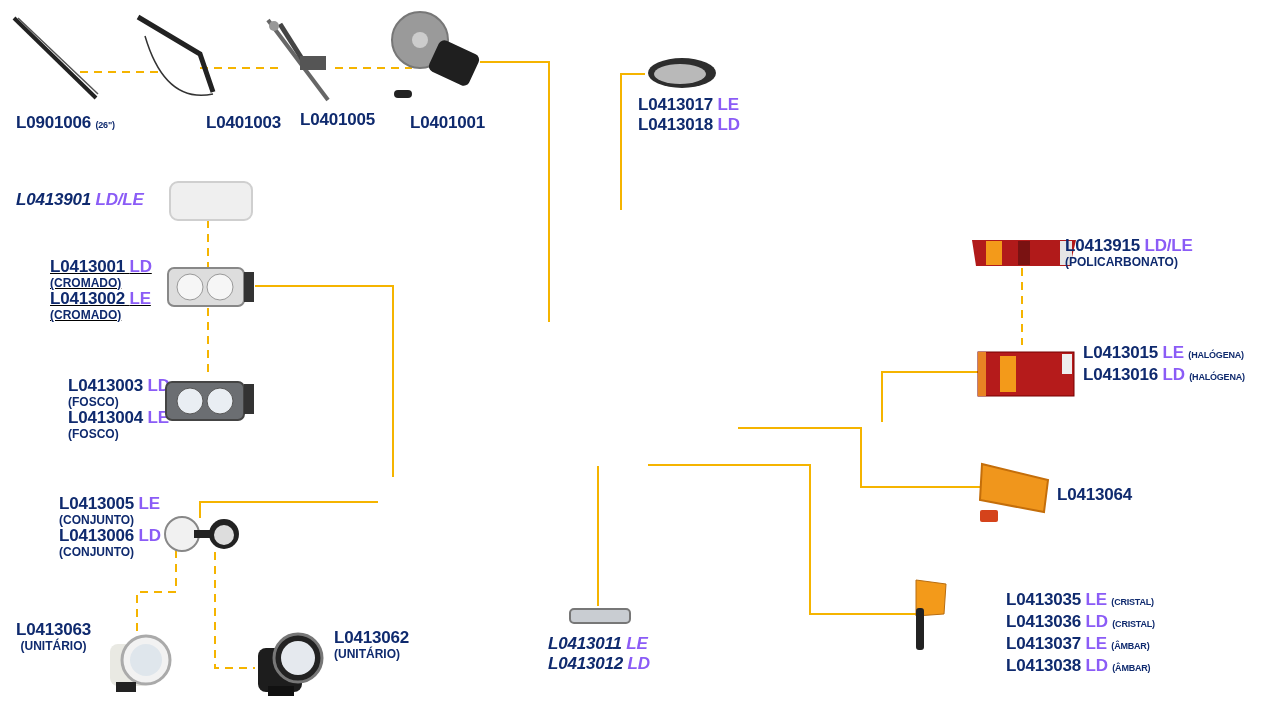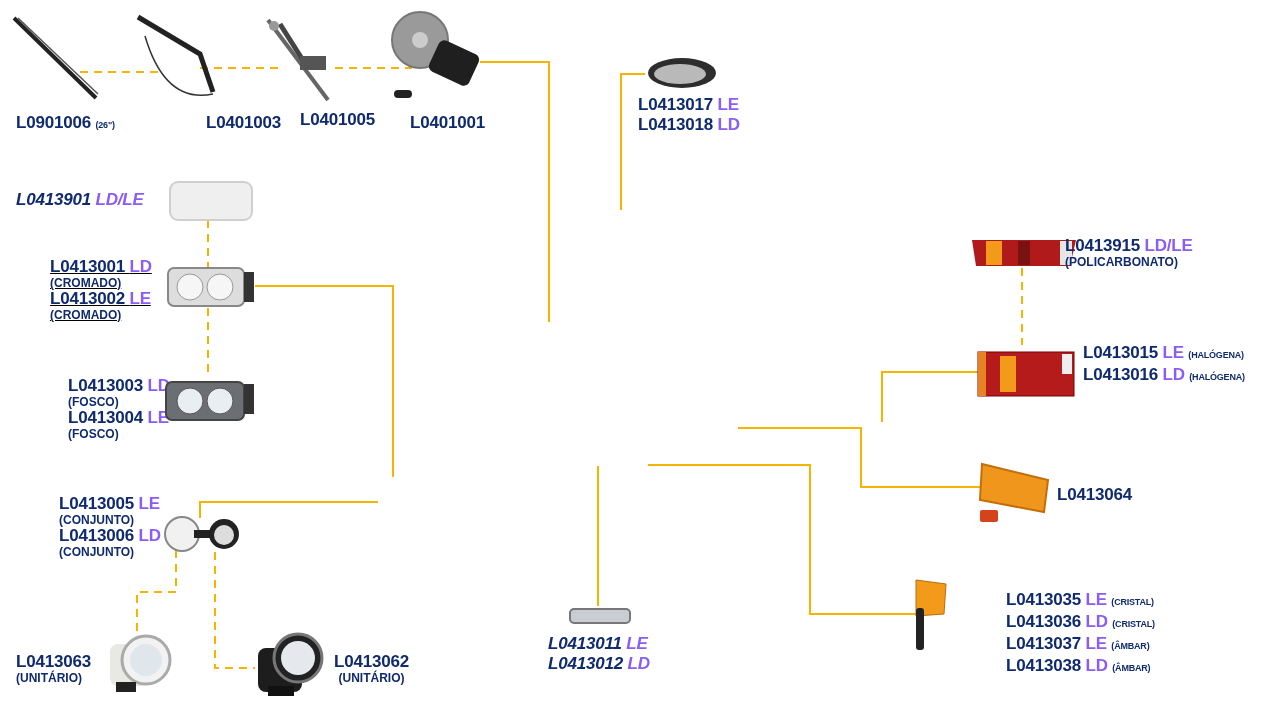--- a/index.html
+++ b/index.html
@@ -143,34 +143,34 @@
 </div>
 <div class="part" style="left:164px;top:514px;">
   <svg width="84" height="40">
       <circle cx="18" cy="20" r="17" fill="#f1f1f1" stroke="#888" stroke-width="2"></circle>
       <rect x="30" y="16" width="20" height="8" fill="#222"></rect>
       <circle cx="60" cy="20" r="15" fill="#222"></circle>
       <circle cx="60" cy="21" r="10" fill="#ddd"></circle>
     </svg>
 </div>
 
-<div class="abs" style="left:16px;top:652px;">
+<div class="abs" style="left:16px;top:620px;text-align:center;">
   <div class="code">L0413063</div>
   <div class="note">(UNITÁRIO)</div>
 </div>
 <div class="part" style="left:106px;top:630px;">
   <svg width="66" height="70">
       <rect x="4" y="14" width="40" height="42" rx="8" fill="#e9e9e3"></rect>
       <circle cx="40" cy="30" r="24" fill="#f2f2f2" stroke="#aaa" stroke-width="3"></circle>
       <circle cx="40" cy="30" r="16" fill="#dfe6ec"></circle>
       <rect x="10" y="52" width="20" height="10" fill="#222"></rect>
     </svg>
 </div>
 
-<div class="abs" style="left:334px;top:652px;text-align:center;">
+<div class="abs" style="left:334px;top:628px;">
   <div class="code">L0413062</div>
   <div class="note">(UNITÁRIO)</div>
 </div>
 <div class="part" style="left:254px;top:630px;">
   <svg width="70" height="72">
       <rect x="4" y="18" width="44" height="44" rx="8" fill="#1d1d1d"></rect>
       <circle cx="44" cy="28" r="24" fill="#222" stroke="#777" stroke-width="3"></circle>
       <circle cx="44" cy="28" r="17" fill="#e5e9ee"></circle>
       <rect x="14" y="56" width="26" height="10" fill="#111"></rect>
     </svg>

